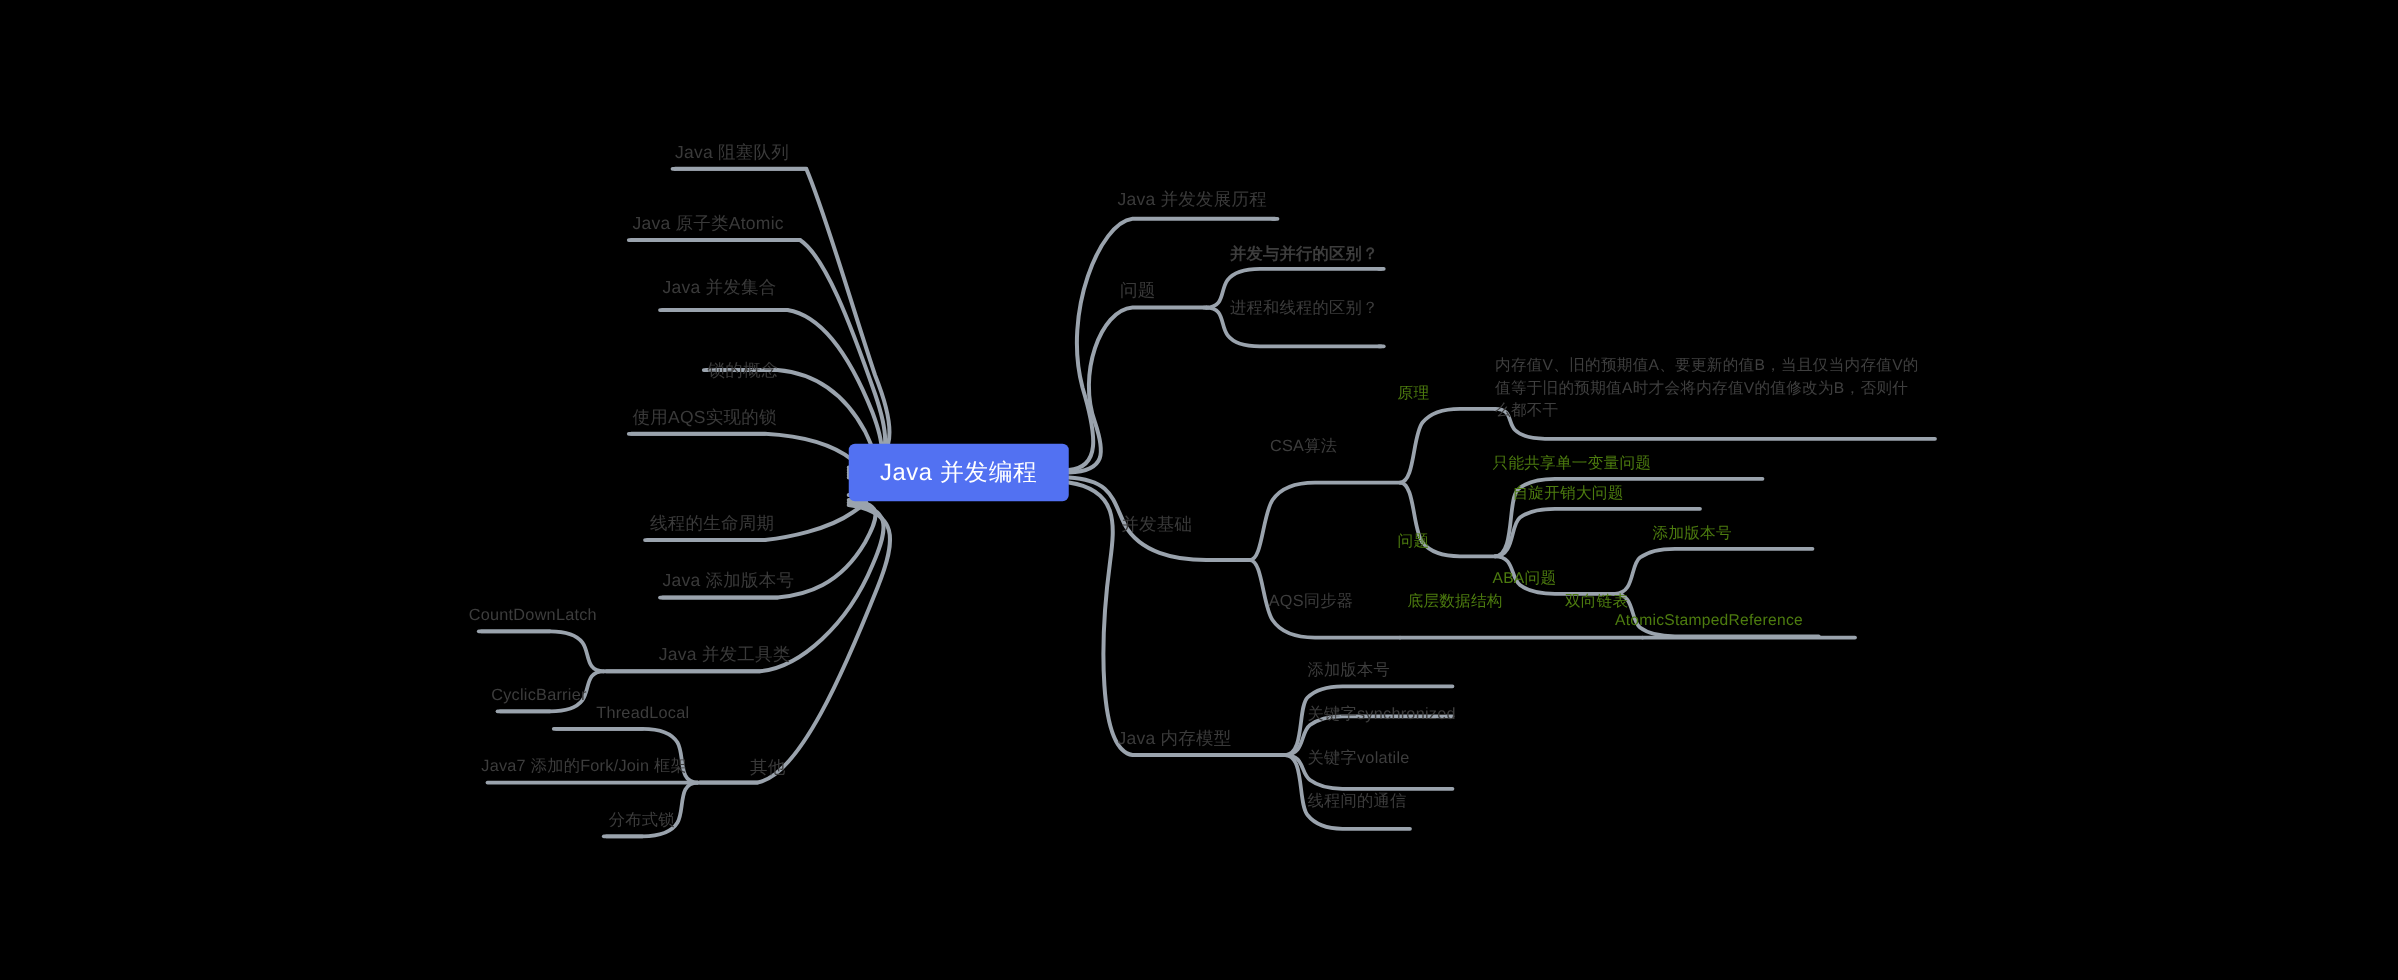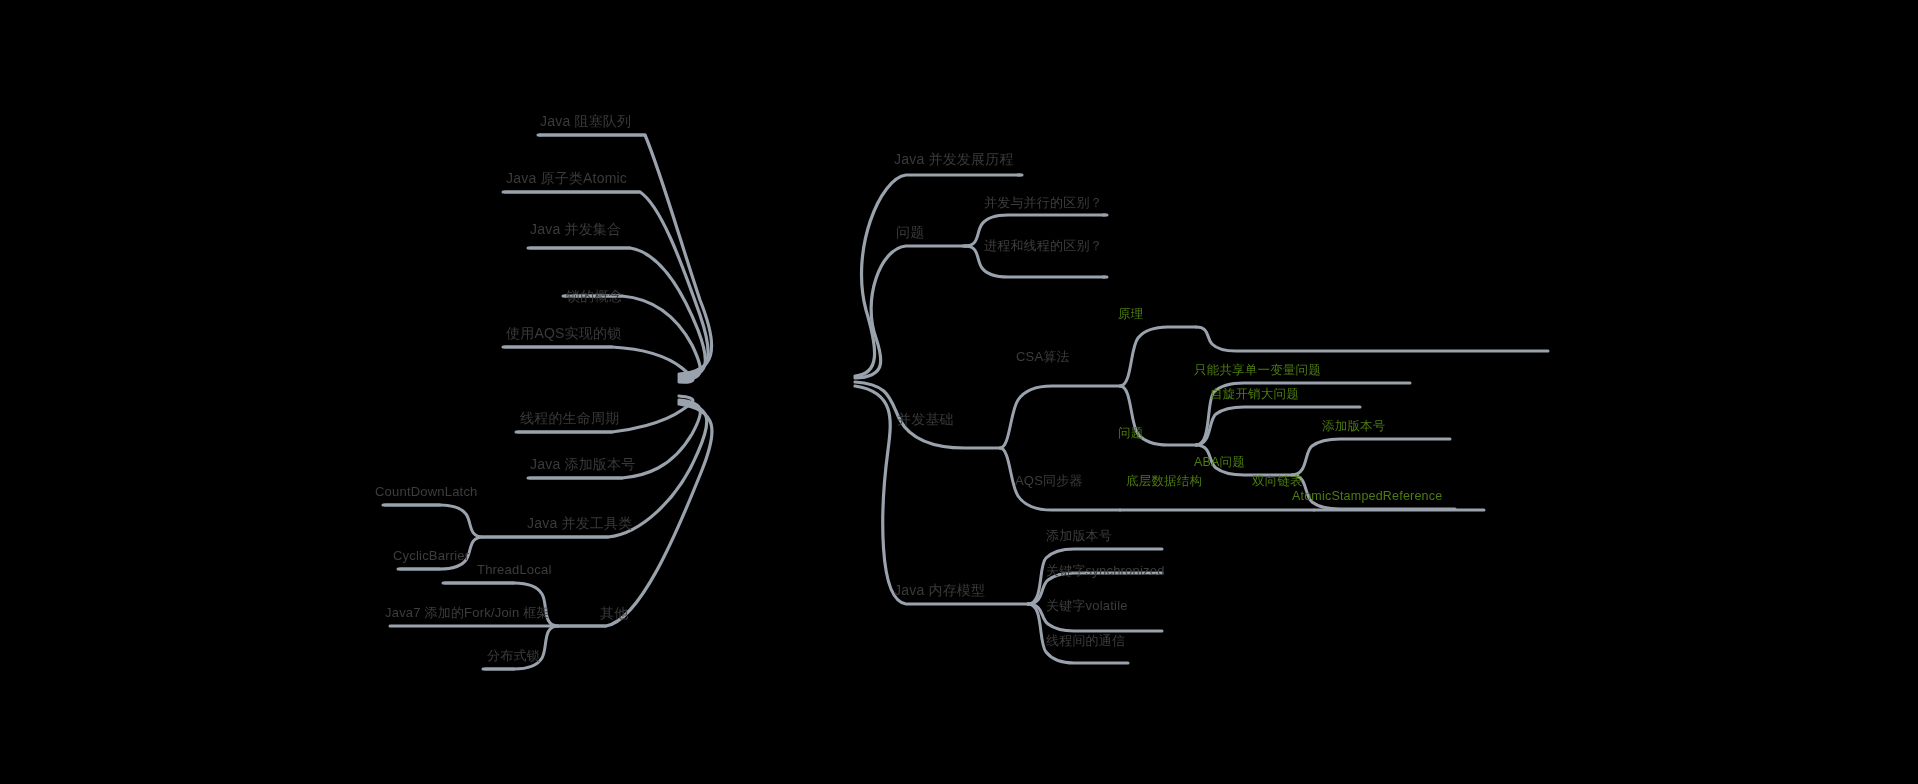--- a/index.html
+++ b/index.html
@@ -139,20 +139,23 @@
 
       <path d="M 855,386 C 895,392 892,420 888,450 C 880,510 878,600 906,604 L 1028,604" stroke-width="3.2"></path>
 
       <path d="M 1028,604 C 1044,604 1038,566 1046,558 C 1054,550 1066,549 1074,549 L 1162,549"></path>
       <path d="M 1028,604 C 1044,604 1040,586 1048,580 C 1056,574 1066,573 1074,573 L 1162,573"></path>
       <path d="M 1028,604 C 1044,604 1040,618 1048,624 C 1056,630 1066,631 1074,631 L 1162,631"></path>
       <path d="M 1028,604 C 1044,604 1038,642 1046,652 C 1054,662 1066,663 1074,663 L 1128,663"></path>
     </g>
   </svg>
 
+  <div id="root-node" style="background:#5271f2;">
+    <span>Java 并发编程</span>
+  </div>
 
   <div class="node l1" style="left:540px; top:112px;">
     <span>Java 阻塞队列</span>
   </div>
 
   <div class="node l1" style="left:506px; top:169px;">
     <span>Java 原子类Atomic</span>
   </div>
 
   <div class="node l1" style="left:530px; top:220px;">
@@ -198,38 +201,41 @@
     <span>分布式锁</span>
   </div>
 
   <div class="node l1" style="left:894px; top:150px;">
     <span>Java 并发发展历程</span>
   </div>
 
   <div class="node l1" style="left:896px; top:223px;">
     <span>问题</span>
   </div>
-  <div class="node l2" style="left:984px; top:194px;">
+  <div class="node l2" style="left:984px; top:194px;font-weight:bold;">
     <span>并发与并行的区别？</span>
   </div>
   <div class="node l2" style="left:984px; top:237px;">
     <span>进程和线程的区别？</span>
   </div>
 
   <div class="node l1" style="left:897px; top:410px;">
     <span>并发基础</span>
   </div>
 
   <div class="node l2" style="left:1016px; top:348px;">
     <span>CSA算法</span>
   </div>
 
   <div class="node l3" style="left:1118px; top:306px;">
     <span>原理</span>
   </div>
+  <div class="node wrap" style="left:1196px; top:283px;">
+    <span>内存值V、旧的预期值A、要更新的值B，当且仅当内存值V的值等于旧的预期值A时才会将内存值V的值修改为B，否则什么都不干</span>
+  </div>
 
   <div class="node l3" style="left:1118px; top:425px;">
     <span>问题</span>
   </div>
   <div class="node l3" style="left:1194px; top:362px;">
     <span>只能共享单一变量问题</span>
   </div>
   <div class="node l3" style="left:1194px; top:386px;margin-left:16px;">
     <span>自旋开销大问题</span>
   </div>

